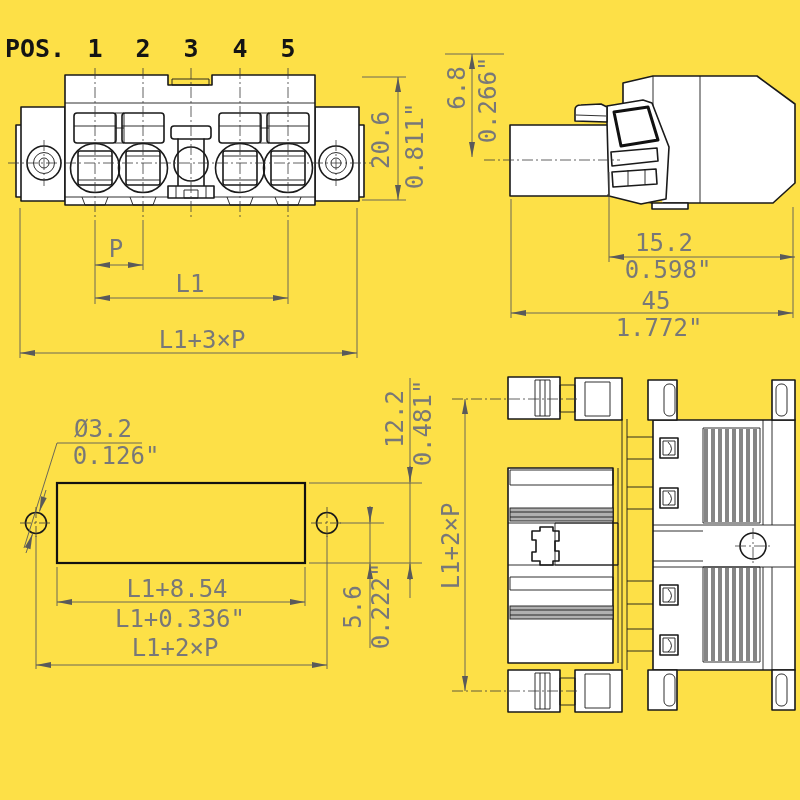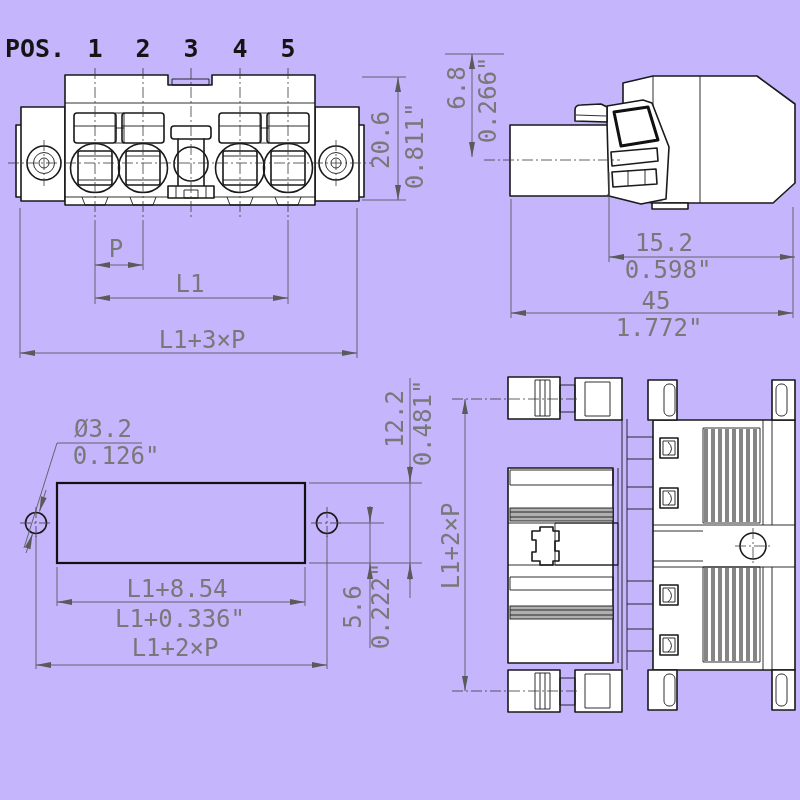--- a/index.html
+++ b/index.html
@@ -1,16 +1,16 @@
 <!DOCTYPE html>
 <html><head>
 <meta charset="utf-8">
 <style>
   html,body{margin:0;padding:0;background:#ffffff;}
-  .stage{width:800px;height:800px;position:relative;background:#c4b5fd;}
+  .stage{width:800px;height:800px;position:relative;background:#fde047;}
   .o   {fill:none;stroke:#1a1a1a;stroke-width:1.6;stroke-linejoin:round;stroke-linecap:round;}
   .of  {fill:#ffffff;stroke:#1a1a1a;stroke-width:1.6;stroke-linejoin:round;}
   .o2  {fill:none;stroke:#1a1a1a;stroke-width:0.9;stroke-linejoin:round;}
   .othk{fill:#ffffff;stroke:#111111;stroke-width:3;stroke-linejoin:round;}
   .othk2{fill:none;stroke:#111111;stroke-width:2.2;}
   .cl  {fill:none;stroke:#3a3a3a;stroke-width:0.8;stroke-dasharray:11 3 2 3;}
   .d   {fill:none;stroke:#5a5a5a;stroke-width:0.9;}
   .hat {stroke:#858585;stroke-width:4;}
   .hb  {fill:#b0b0b0;stroke:#1a1a1a;stroke-width:0.9;}
   .t   {font-family:"DejaVu Sans Mono",monospace;font-size:24px;fill:#787878;}

